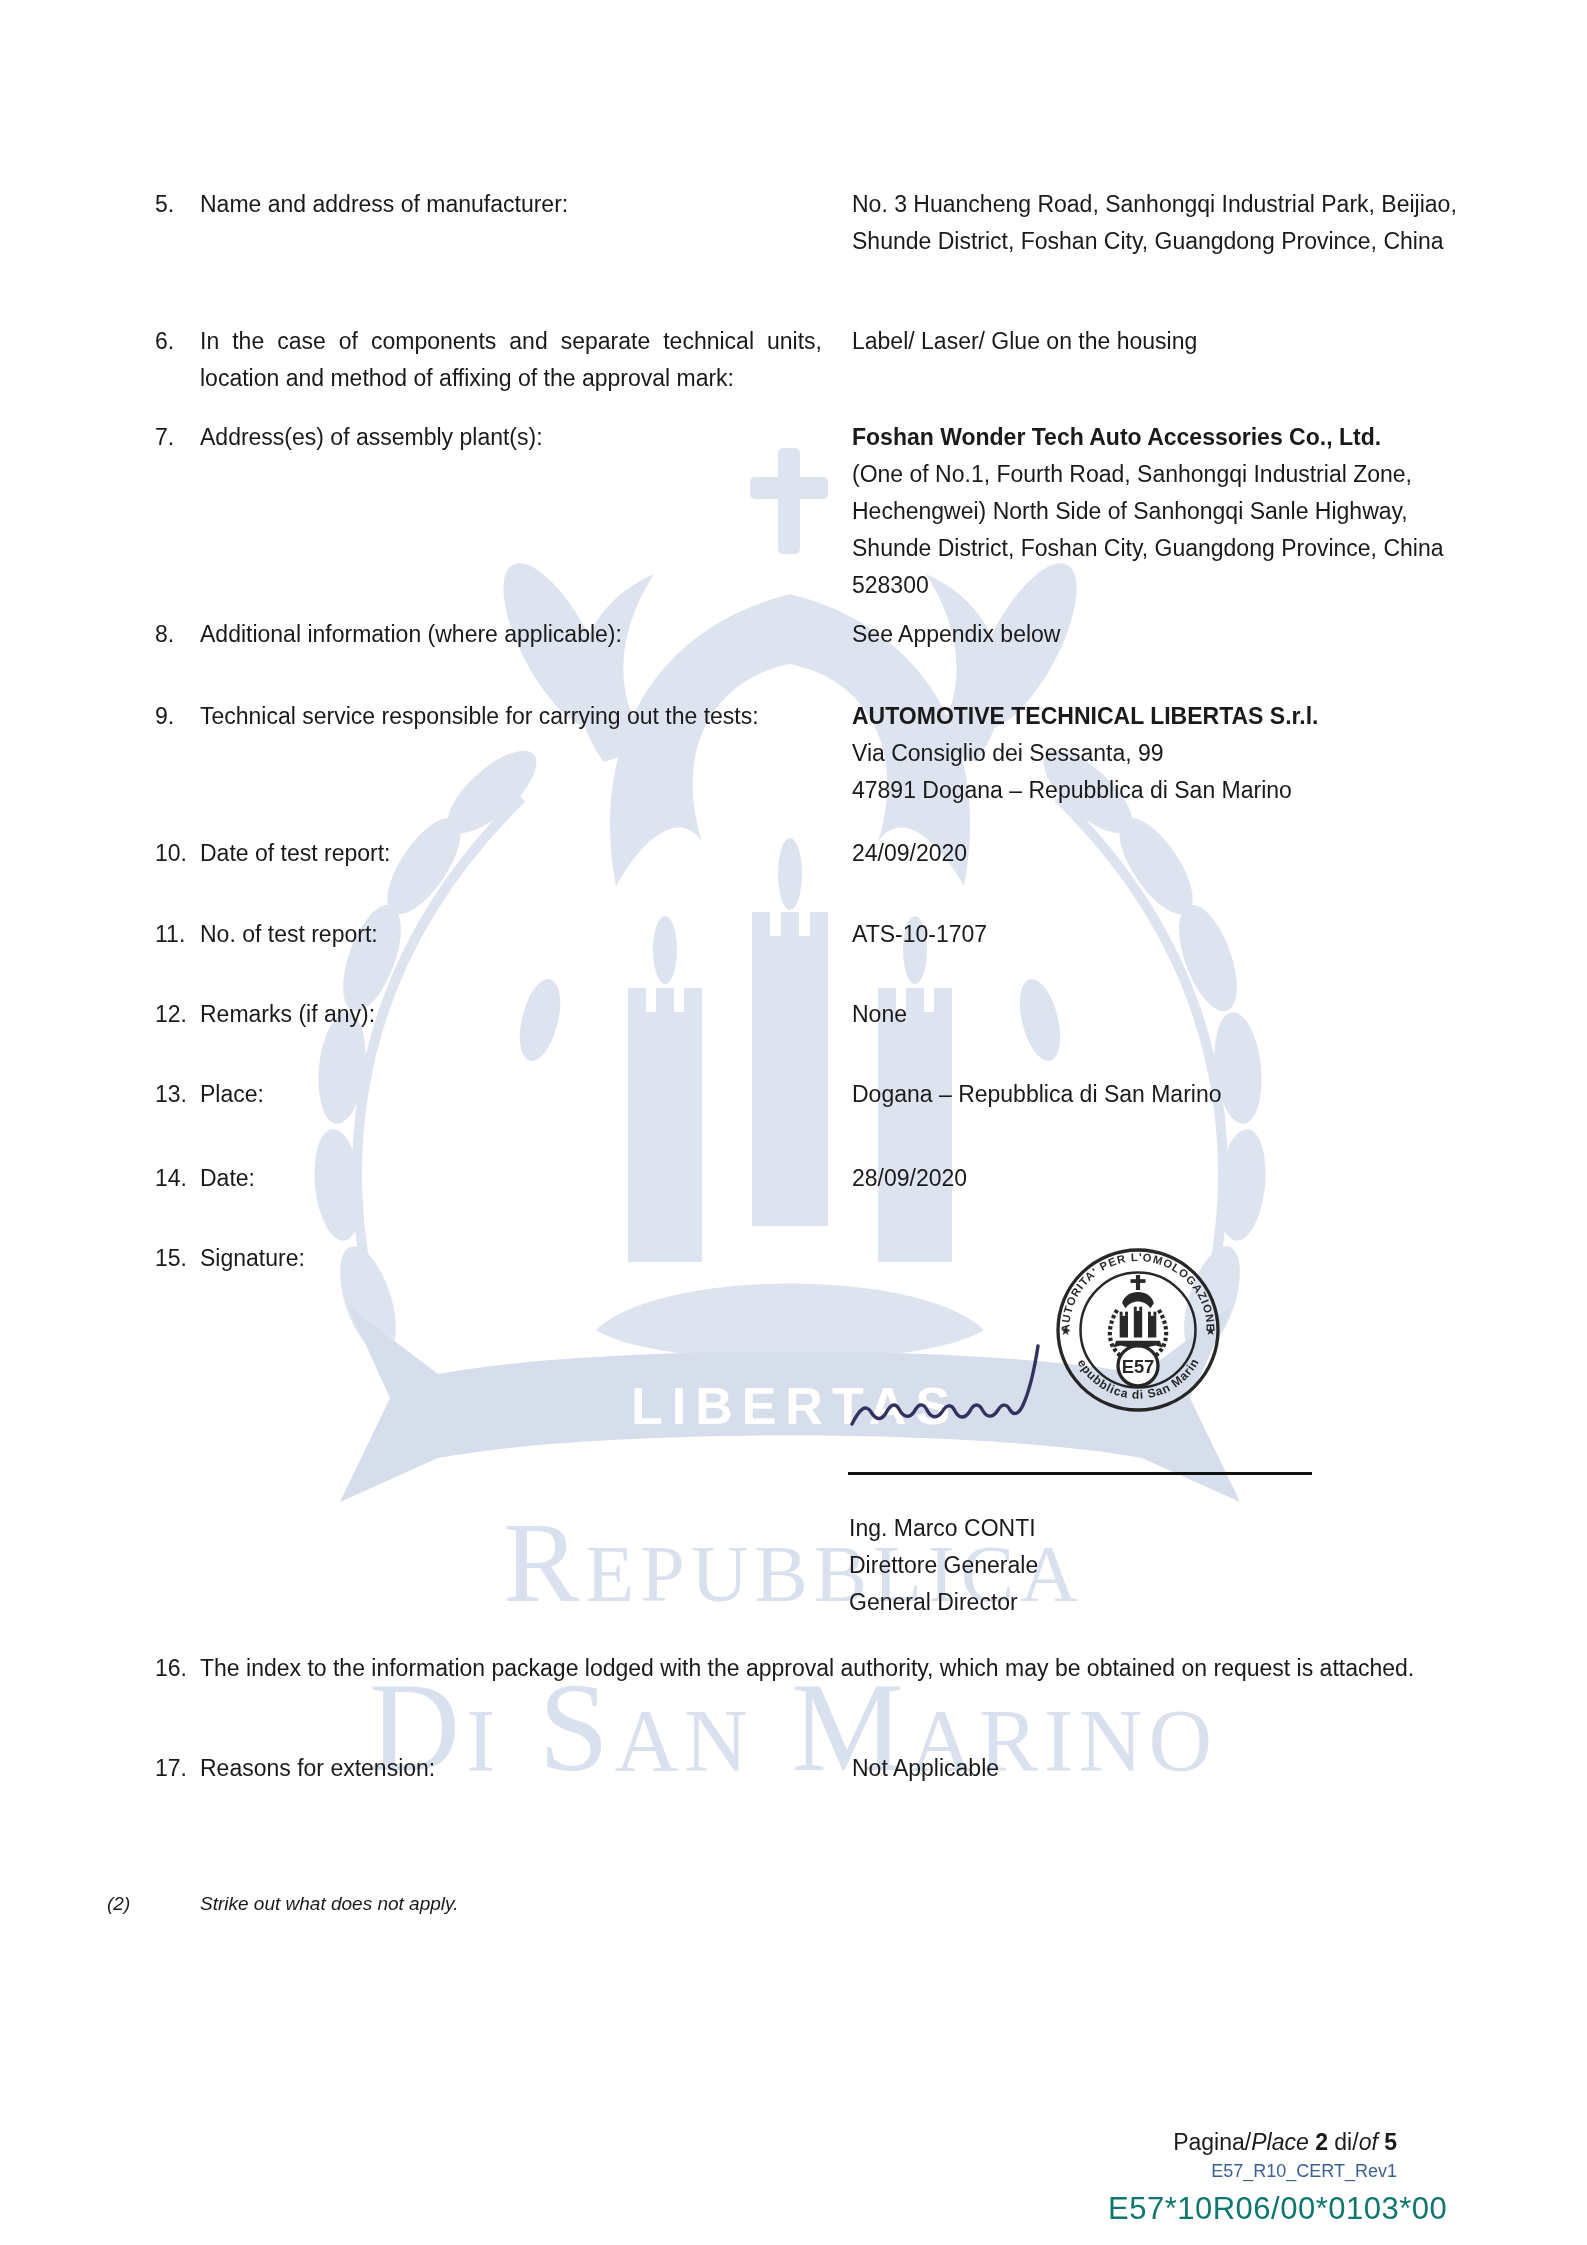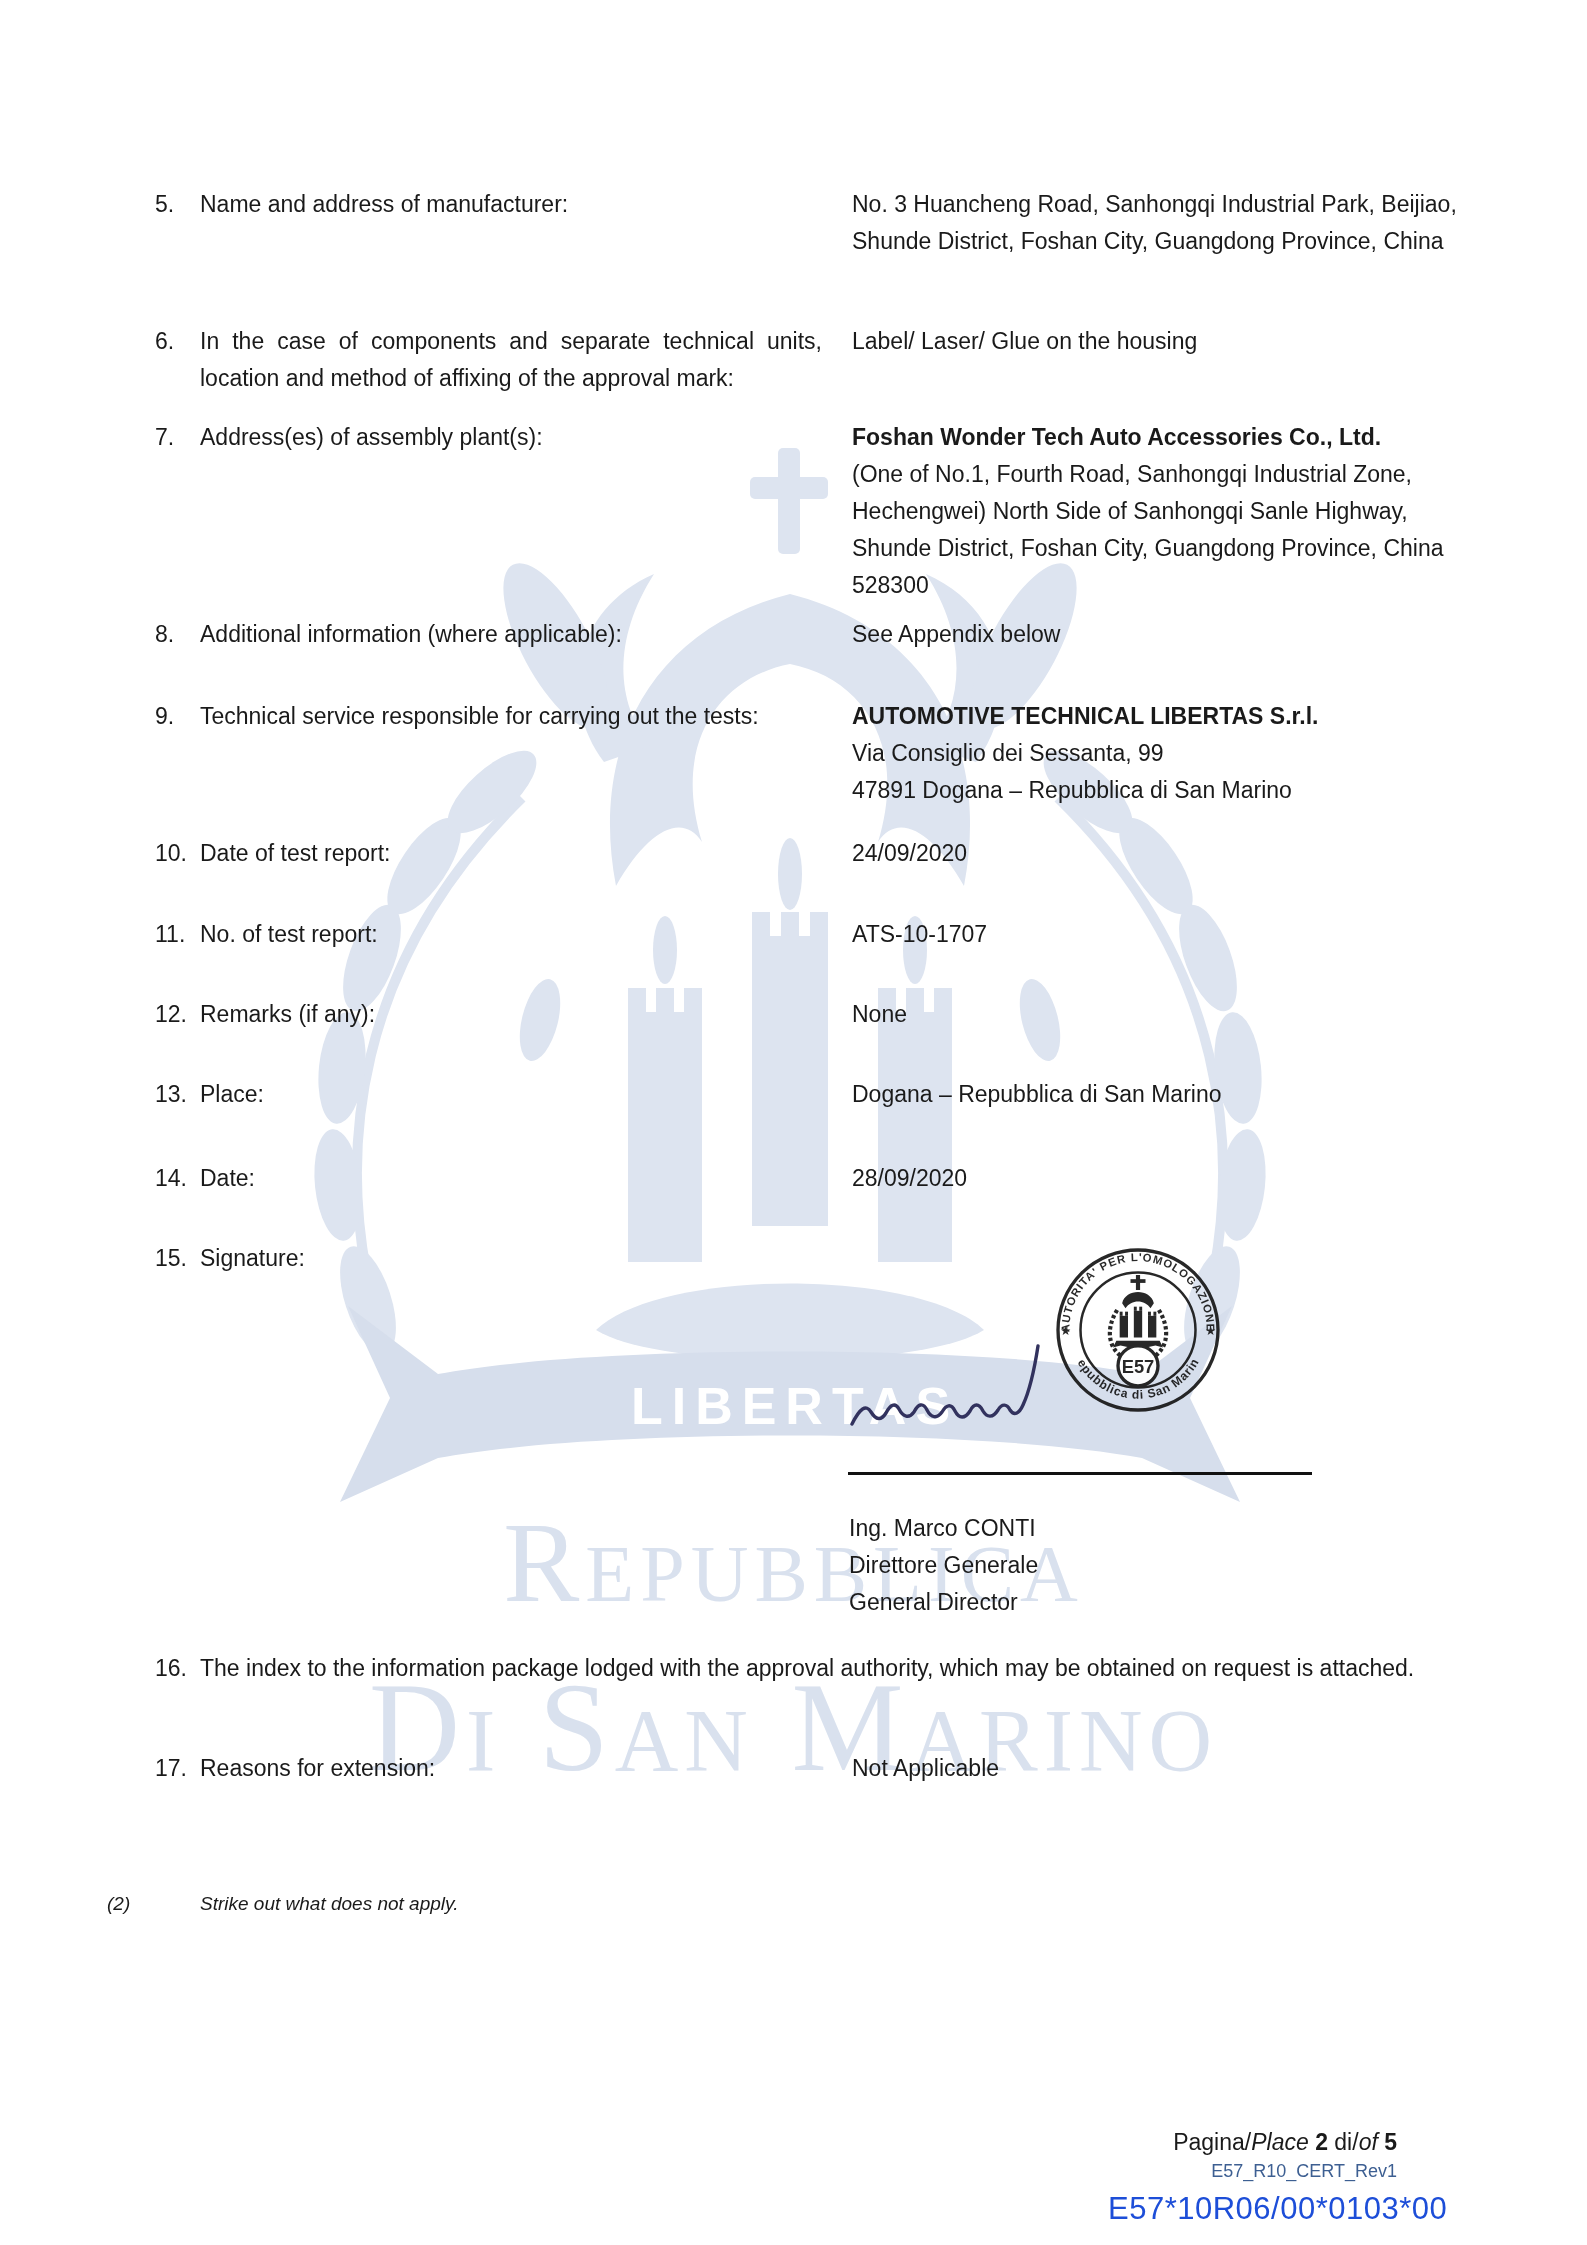--- a/index.html
+++ b/index.html
@@ -261,15 +261,15 @@
     <div>General Director</div>
   </div>
 
   <div class="footnote">
     <span class="fn-num">(2)</span>
     <span class="fn-text">Strike out what does not apply.</span>
   </div>
 
   <div class="page-ref"><span>Pagina/</span><span class="i">Place</span><span class="b"> 2 </span><span>di/</span><span class="i">of</span><span class="b"> 5</span></div>
   <div class="doc-ref" style="color: rgb(61, 95, 146);">E57_R10_CERT_Rev1</div>
-  <div class="approval-no" style="color: #1d4ed8;">E57*10R06/00*0103*00</div>
+  <div class="approval-no" style="color: #0f766e;">E57*10R06/00*0103*00</div>
 
 </div>
 
 </body></html>

